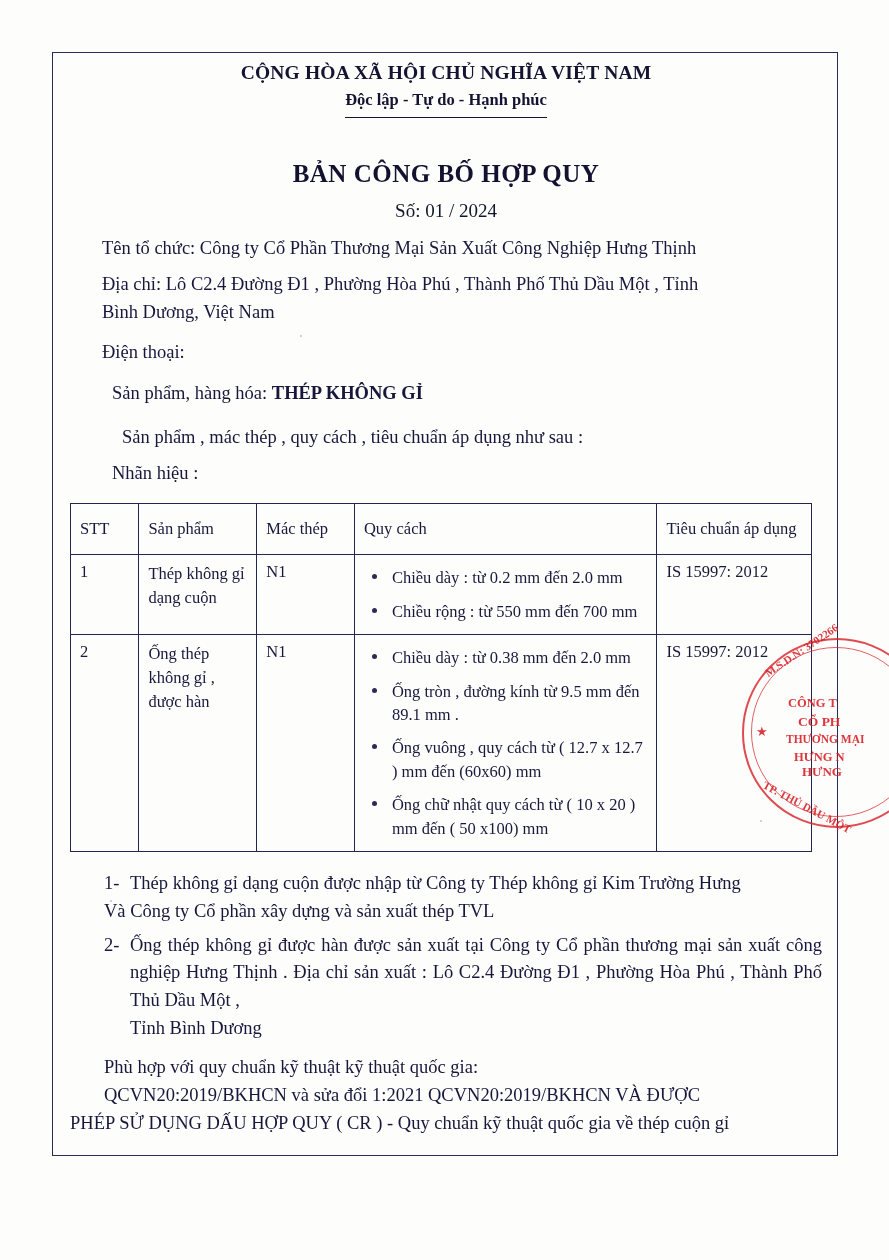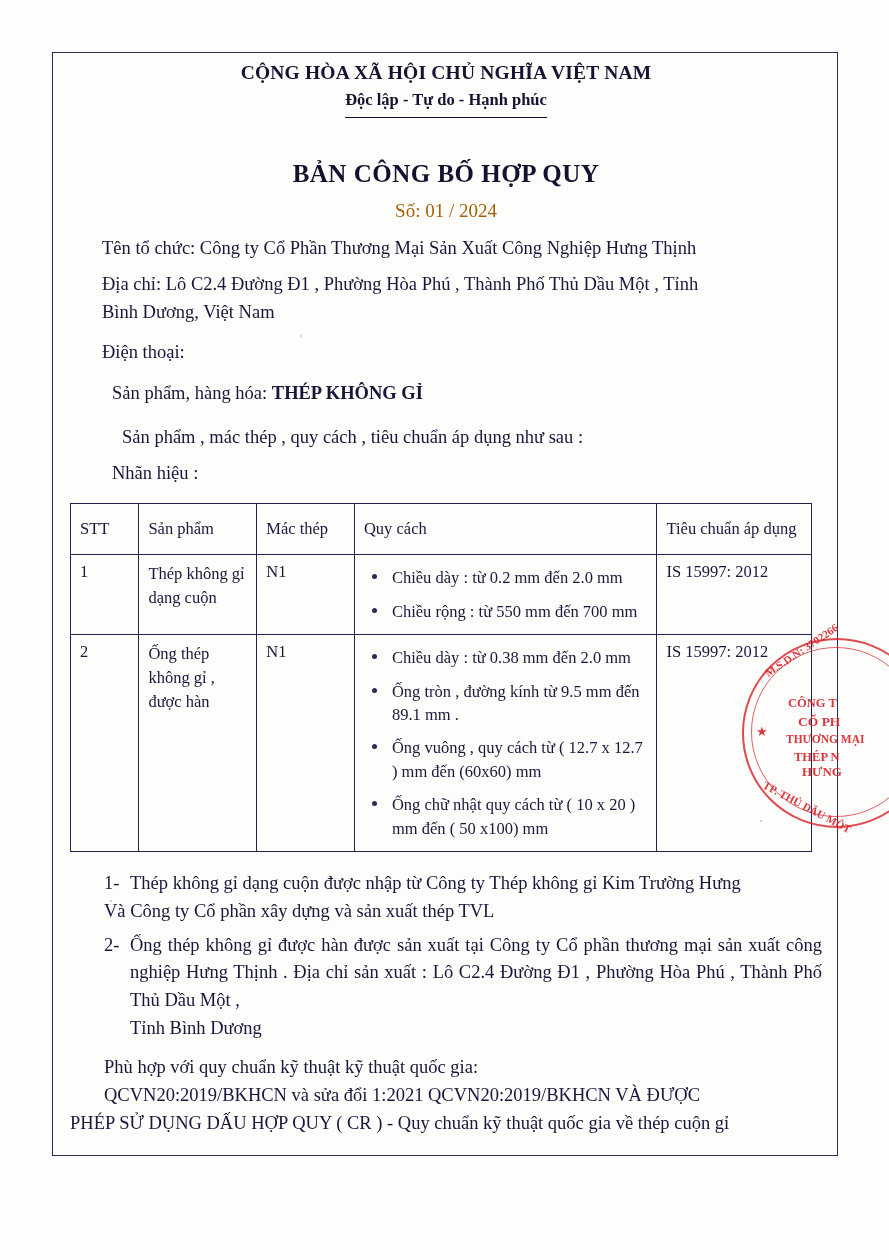--- a/index.html
+++ b/index.html
@@ -61,21 +61,21 @@
     font-weight: bold;
     font-size: 25px;
     margin-top: 50px;
     letter-spacing: 0.5px;
     color: #121230;
   }
   .ttl-number {
     text-align: center;
     font-size: 19px;
     margin-top: 12px;
-    color: #a16207;
+    color: #0f172a;
   }
   .para {
     font-size: 18.5px;
     line-height: 1.5;
     margin-top: 13px;
     color: #17173c;
   }
   .indent-1 { padding-left: 32px; }
   .indent-2 { padding-left: 42px; }
   .indent-3 { padding-left: 52px; }
@@ -334,21 +334,21 @@
 
   <div class="stamp">
     <div class="ring"></div>
     <div class="ring2"></div>
     <div class="stamp-text st-arc-top">M.S.D.N: 3702266</div>
     <div class="stamp-text st-arc-bot">TP. THỦ DẦU MỘT</div>
     <div class="stamp-text st-star">★</div>
     <div class="stamp-text st-line1">CÔNG T</div>
     <div class="stamp-text st-line2">CỔ PH</div>
     <div class="stamp-text st-line3">THƯƠNG MẠI</div>
-    <div class="stamp-text st-line4">THÉP N</div>
+    <div class="stamp-text st-line4">HƯNG N</div>
     <div class="stamp-text st-line5">HƯNG</div>
   </div>
 
   <div class="noise-dot" style="left:300px;top:335px;"></div>
   <div class="noise-dot" style="left:760px;top:820px;"></div>
   <div class="noise-dot" style="left:110px;top:900px;"></div>
 
 </div>
 
 </body></html>

